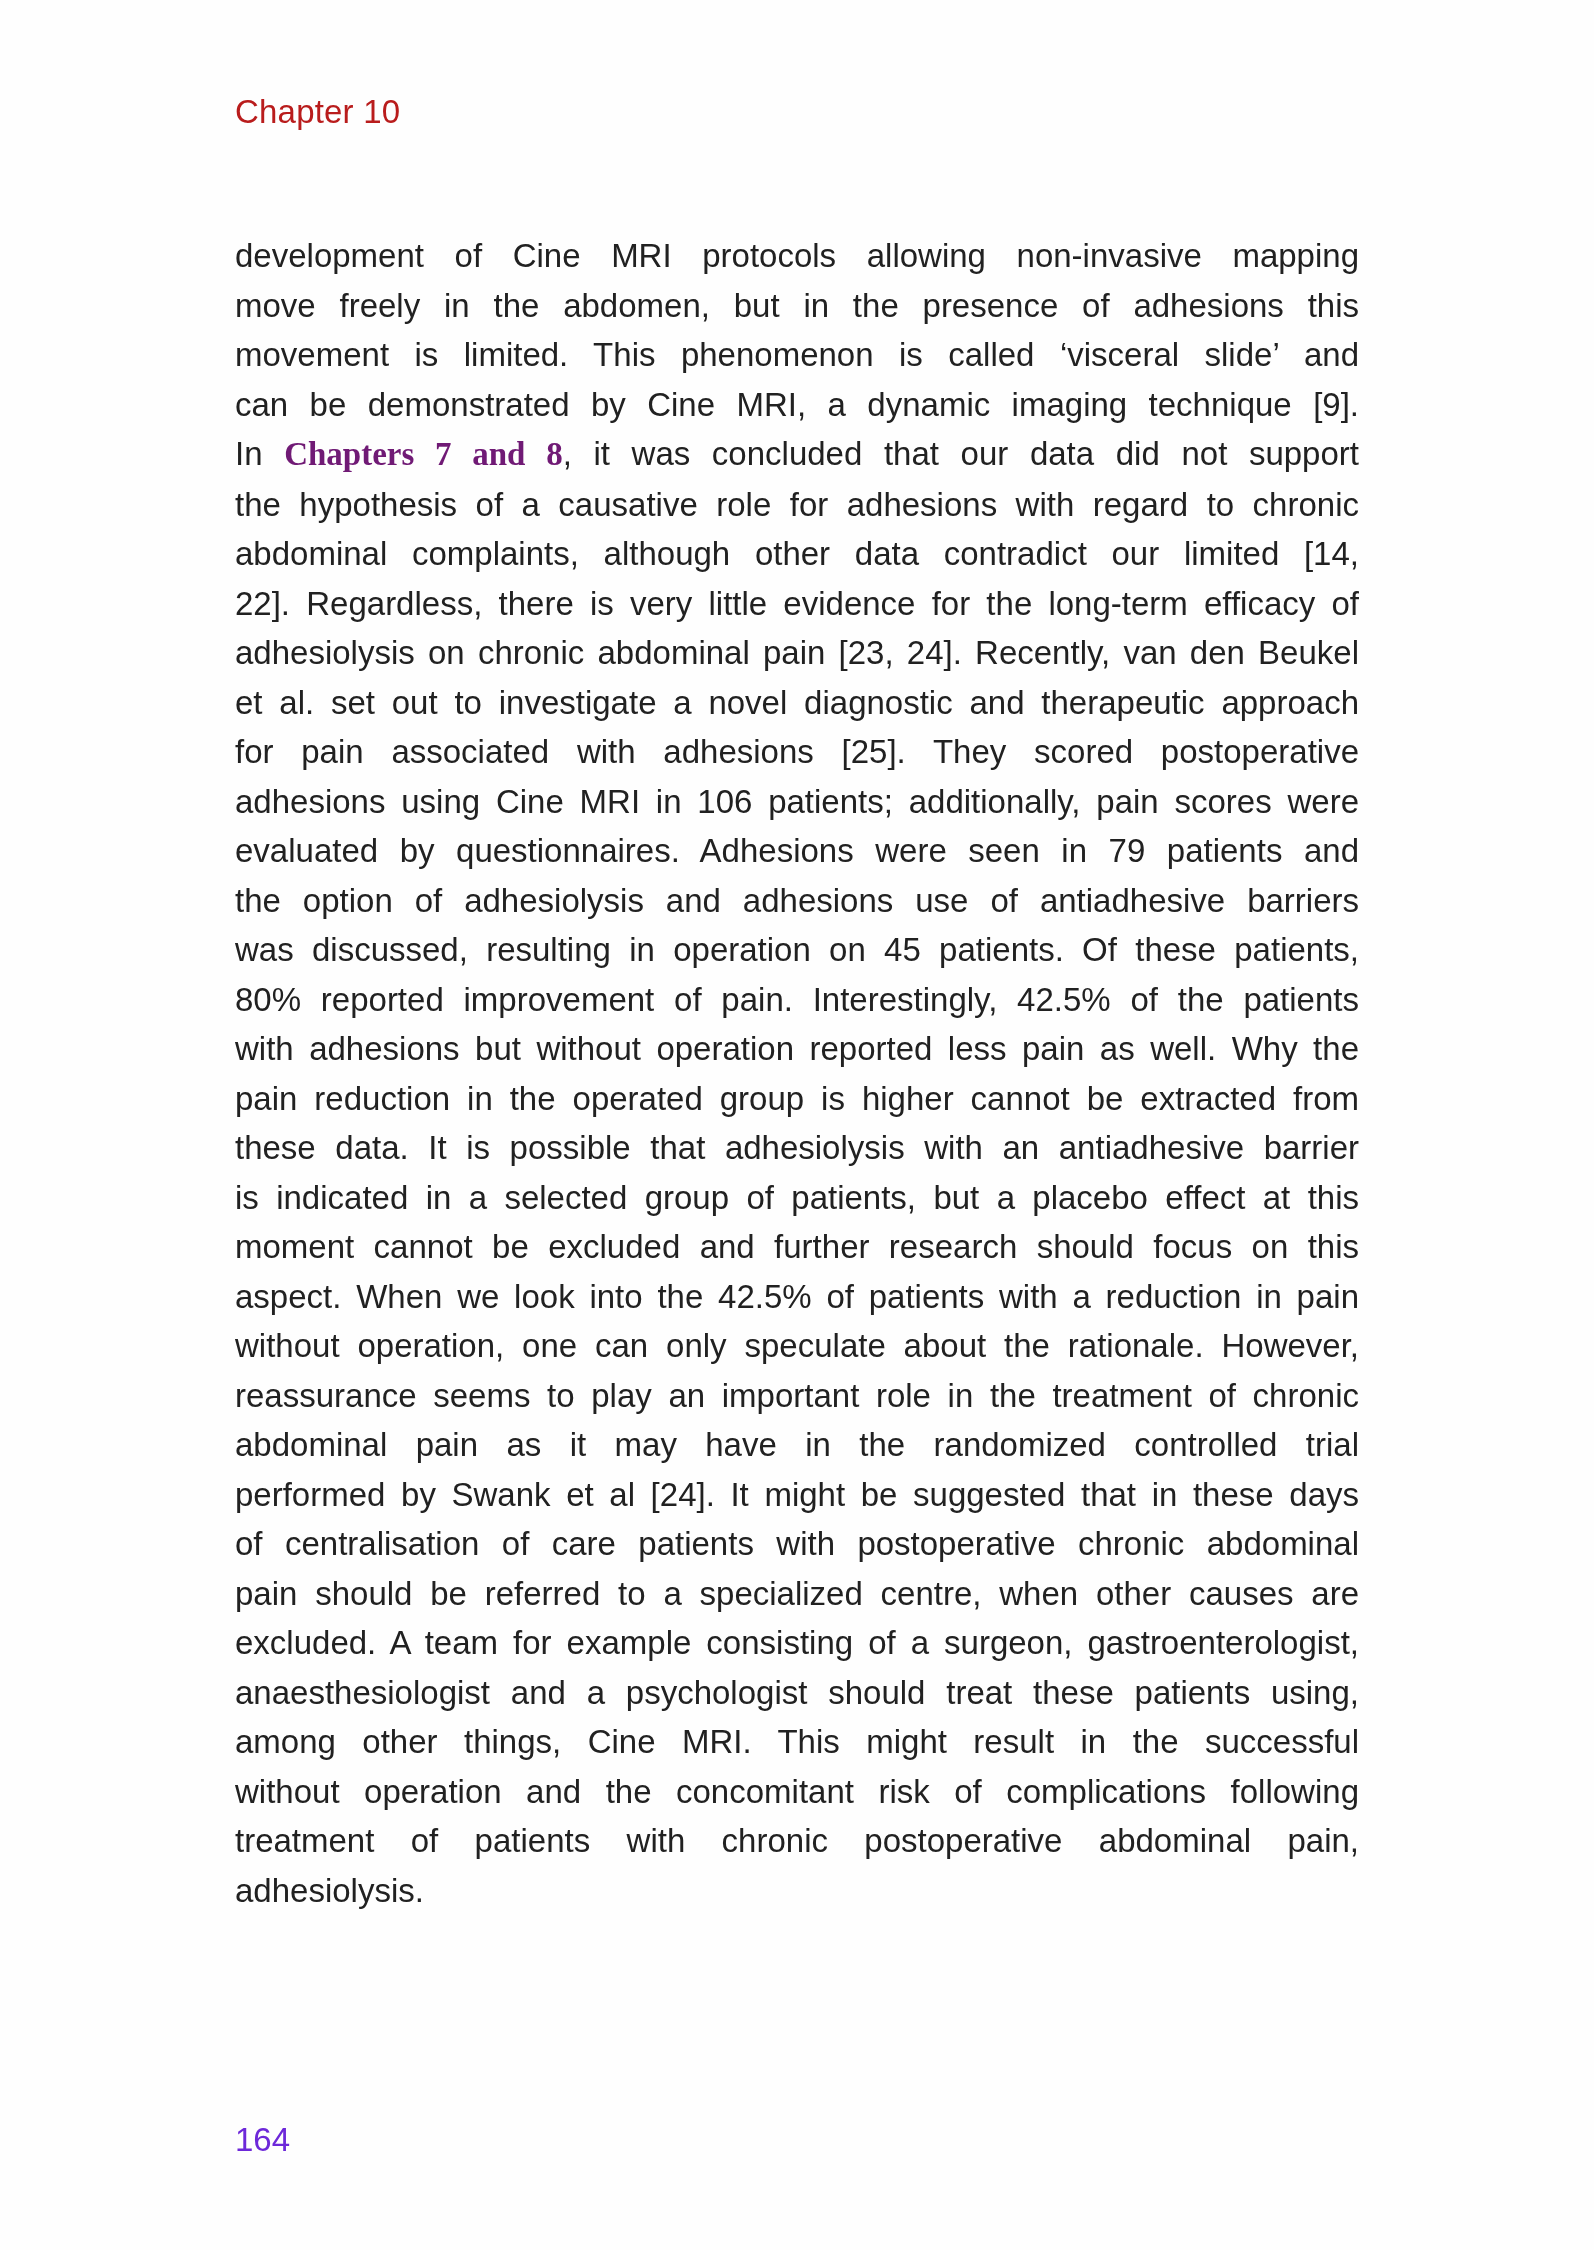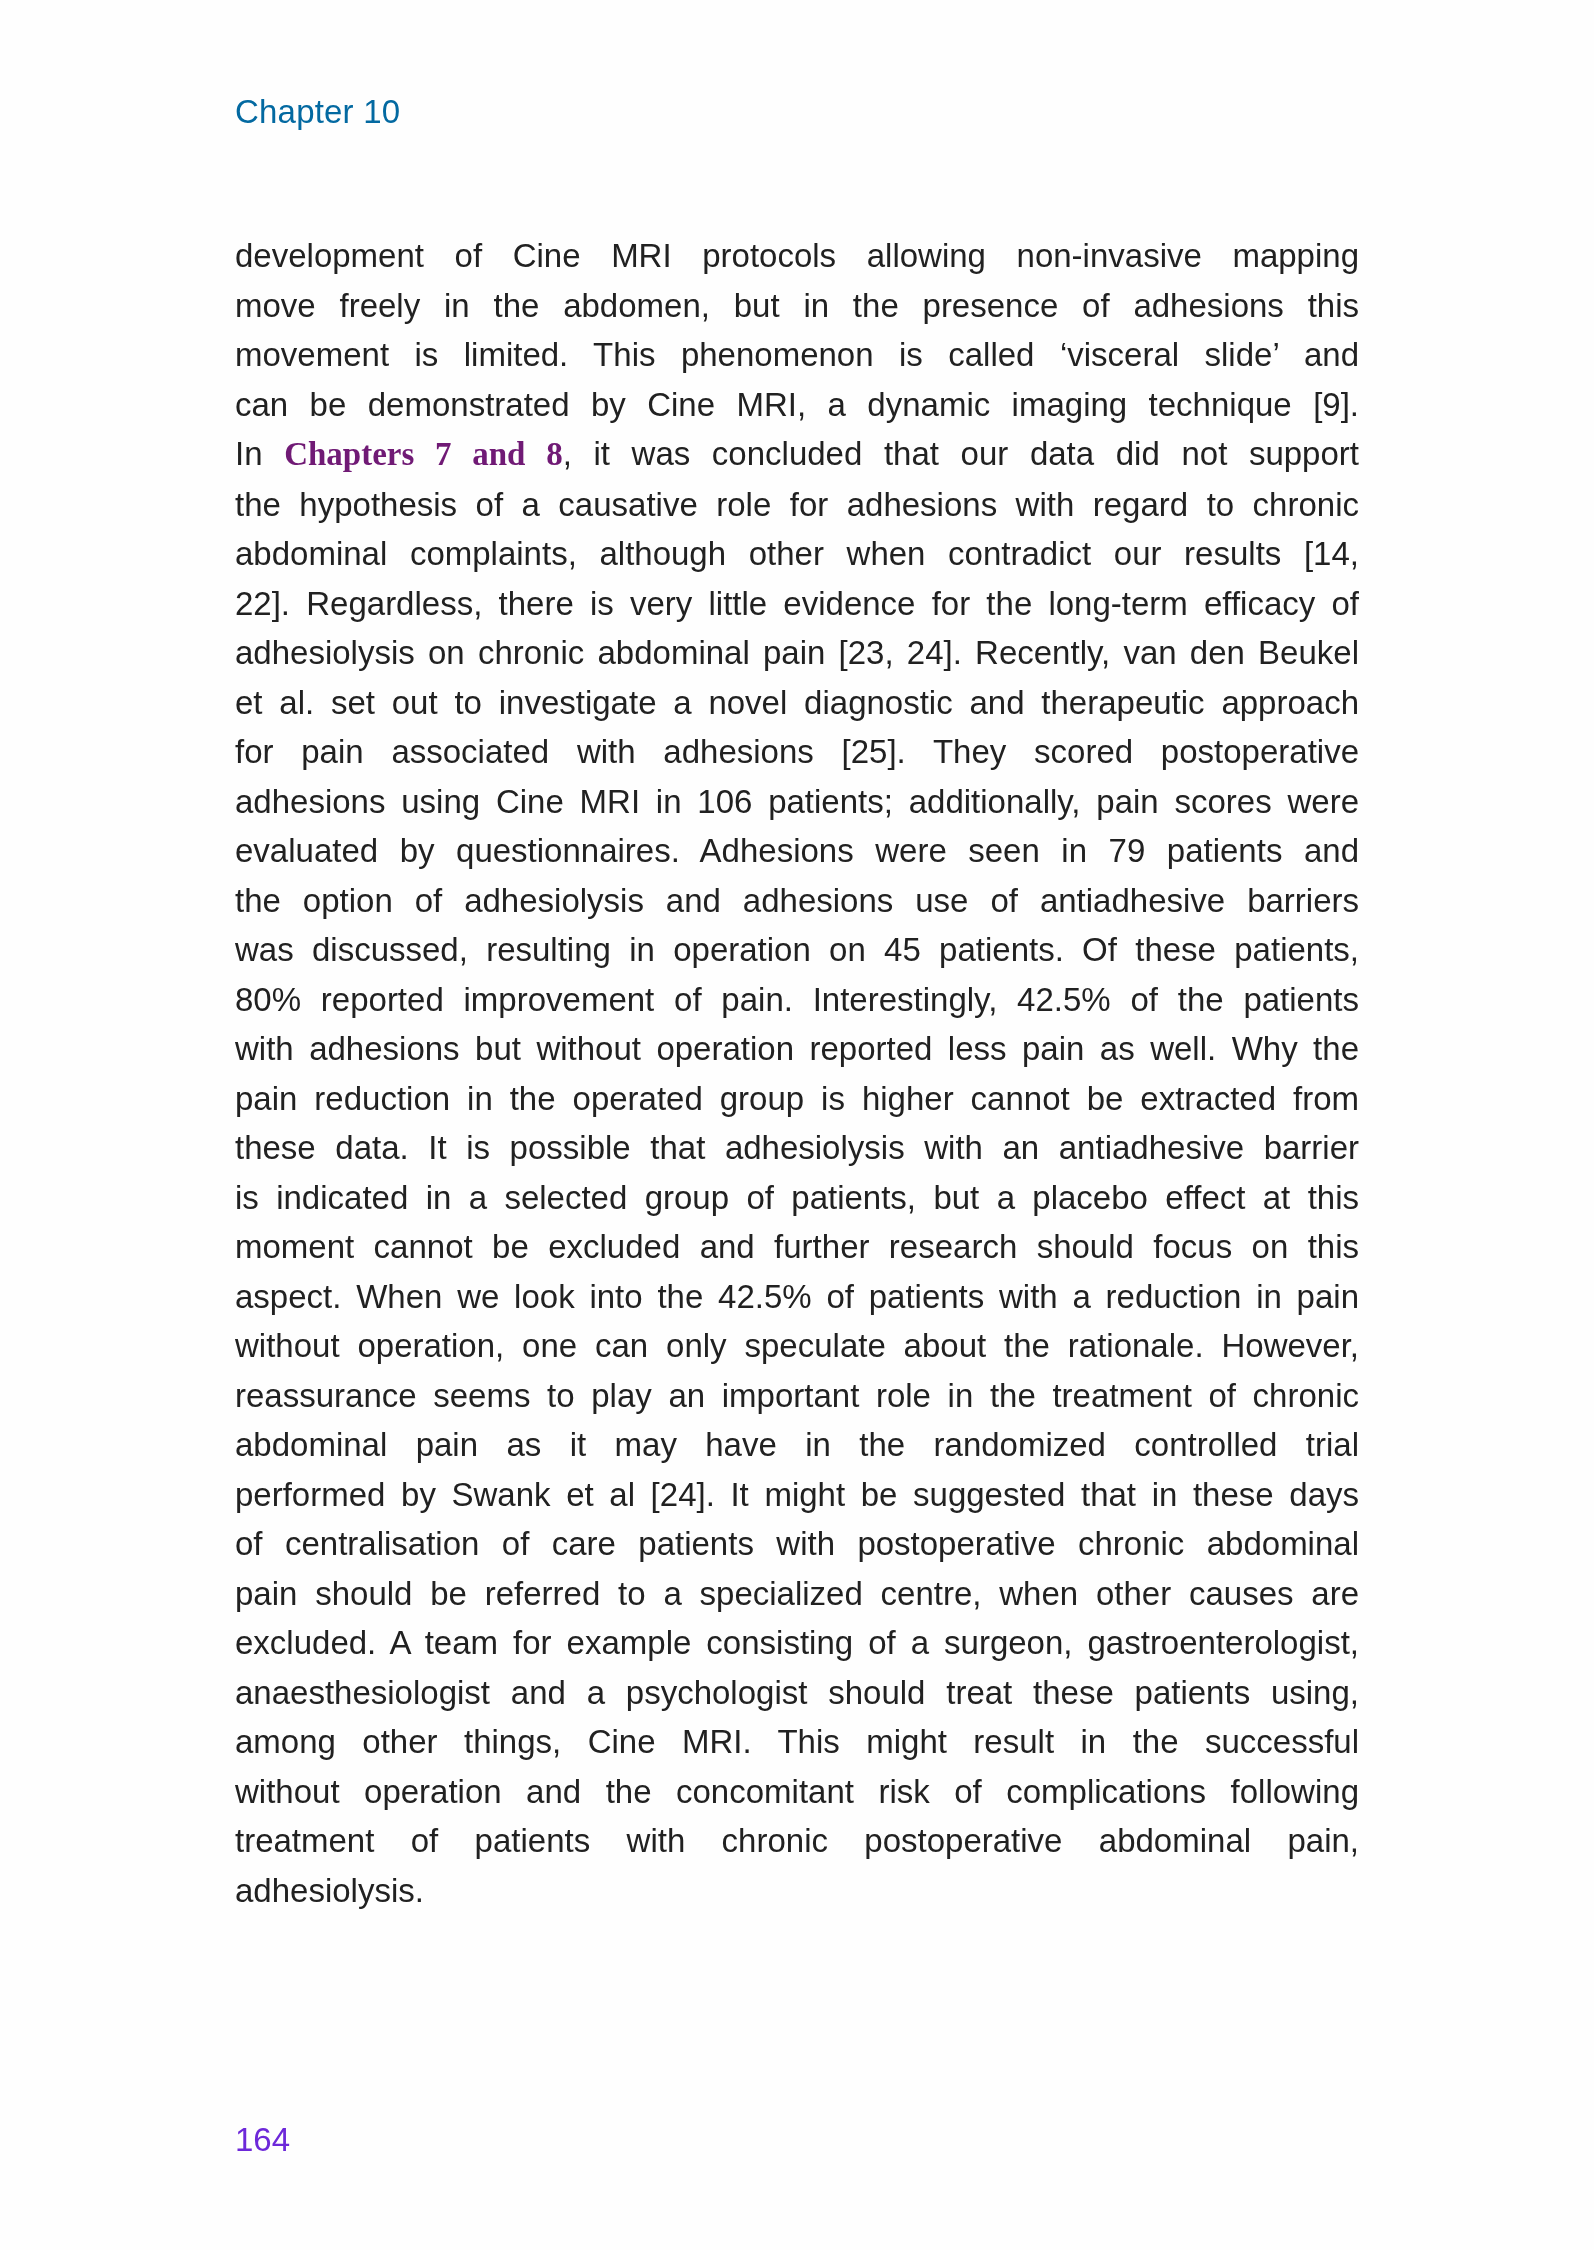--- a/index.html
+++ b/index.html
@@ -14,21 +14,21 @@
     background: #fefefe;
     overflow: hidden;
     font-family: "Liberation Sans", "DejaVu Sans", sans-serif;
   }
   .chapter-header {
     position: absolute;
     left: 235px;
     top: 92px;
     font-size: 33px;
     line-height: 40px;
-    color: #0369a1;
+    color: #b91c1c;
     letter-spacing: 0.2px;
   }
   .body-text {
     position: absolute;
     left: 235px;
     top: 231px;
     width: 1124px;
     font-size: 33px;
     line-height: 49.5px;
     color: #212121;
@@ -60,21 +60,21 @@
 <div class="page">
   <div class="chapter-header">Chapter 10</div>
 
   <div class="body-text" id="body-text">
       <div class="line">development of Cine MRI protocols allowing non-invasive mapping</div>
       <div class="line">move freely in the abdomen, but in the presence of adhesions this</div>
       <div class="line">movement is limited. This phenomenon is called ‘visceral slide’ and</div>
       <div class="line">can be demonstrated by Cine MRI, a dynamic imaging technique [9].</div>
       <div class="line">In <span class="chapter-ref">Chapters 7 and 8</span>, it was concluded that our data did not support</div>
       <div class="line">the hypothesis of a causative role for adhesions with regard to chronic</div>
-      <div class="line">abdominal complaints, although other when contradict our results [14,</div>
+      <div class="line">abdominal complaints, although other data contradict our limited [14,</div>
       <div class="line">22]. Regardless, there is very little evidence for the long-term efficacy of</div>
       <div class="line">adhesiolysis on chronic abdominal pain [23, 24]. Recently, van den Beukel</div>
       <div class="line">et al. set out to investigate a novel diagnostic and therapeutic approach</div>
       <div class="line">for pain associated with adhesions [25]. They scored postoperative</div>
       <div class="line">adhesions using Cine MRI in 106 patients; additionally, pain scores were</div>
       <div class="line">evaluated by questionnaires. Adhesions were seen in 79 patients and</div>
       <div class="line">the option of adhesiolysis and adhesions use of antiadhesive barriers</div>
       <div class="line">was discussed, resulting in operation on 45 patients. Of these patients,</div>
       <div class="line">80% reported improvement of pain. Interestingly, 42.5% of the patients</div>
       <div class="line">with adhesions but without operation reported less pain as well. Why the</div>

